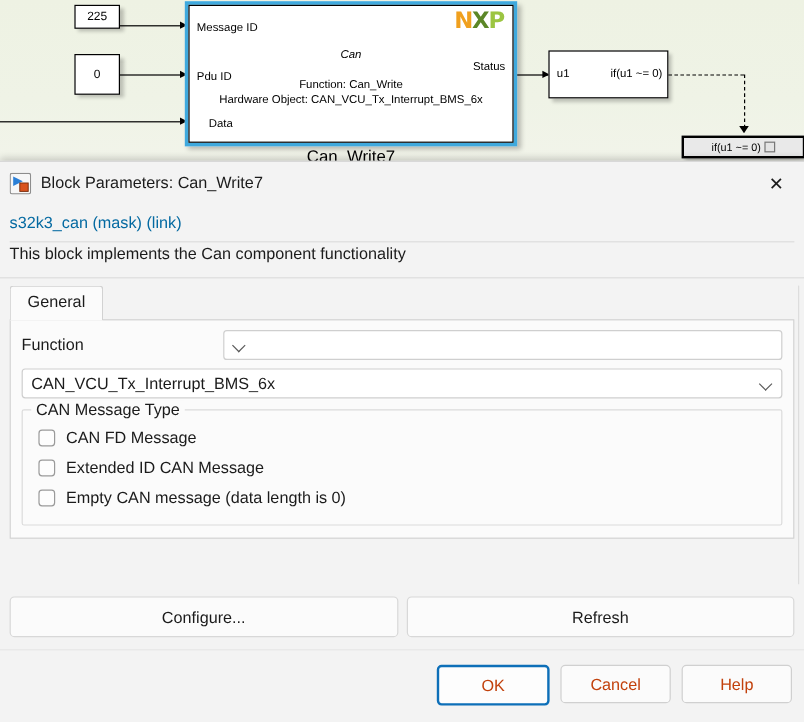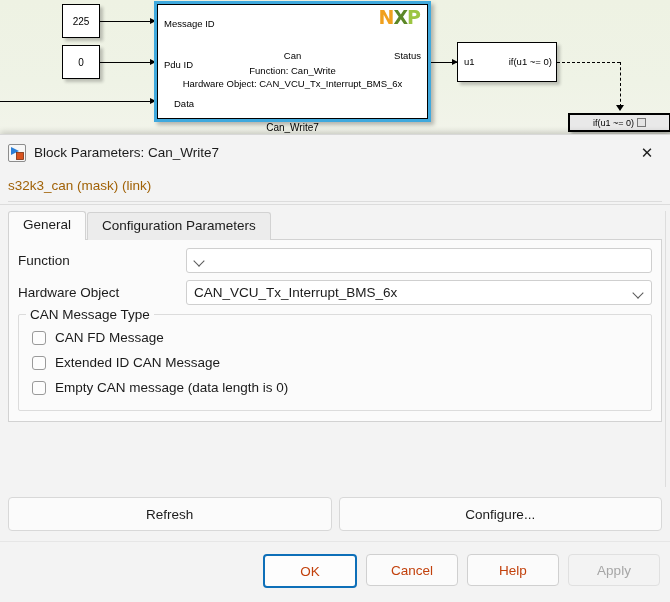--- a/index.html
+++ b/index.html
@@ -116,21 +116,21 @@
     line-height: 1;
     font-family: "DejaVu Sans", sans-serif;
   }
   .nxp-n { color: #f0a01e; }
   .nxp-x { color: #5c8727; }
   .nxp-p { color: #9cc542; }
 
   .sl-caption {
     position: absolute;
     text-align: center;
-    font-size: 10px;
+    font-size: 14px;
     color: #000;
     white-space: nowrap;
   }
 
   .merge-block {
     position: absolute;
     background: #e9e9e9;
     border: 2px solid #000;
     box-sizing: border-box;
     box-shadow: 3px 3px 3px rgba(0,0,0,0.22);
@@ -192,21 +192,21 @@
     cursor: pointer;
     flex: 0 0 auto;
   }
 
   .mask-head {
     padding: 4px 8px 2px 8px;
     flex: 0 0 auto;
   }
   .mask-type {
     font-size: 13.5px;
-    color: #a16207;
+    color: #0369a1;
     padding: 4px 0 8px 0;
   }
   .mask-desc {
     font-size: 13.5px;
     color: #1b1b1b;
     padding: 2px 0 10px 0;
   }
   .hsep {
     height: 1px;
     background: #dcdcdc;
@@ -402,21 +402,21 @@
   }
 </style>
 </head>
 <body>
 
 <div id="root">
 
   <div class="canvas">
     <div class="canvas-inner"></div>
 
-    <div class="sl-block sl-const" style="left:62px;top:4px;width:38px;height:34px;">
+    <div class="sl-block sl-const" style="left:62px;top:4px;width:38px;height:20px;">
       <span>225</span>
     </div>
     <div class="wire wire-h" style="left:100px;top:21px;width:52px;"></div>
     <div class="arrow-r" style="left:150px;top:17.5px;"></div>
 
     <div class="sl-block sl-const" style="left:62px;top:45px;width:38px;height:34px;">
       <span>0</span>
     </div>
     <div class="wire wire-h" style="left:100px;top:62px;width:52px;"></div>
     <div class="arrow-r" style="left:150px;top:58.5px;"></div>
@@ -431,21 +431,21 @@
         <span class="nxp-n">N</span>
           <span class="nxp-x">X</span>
           <span class="nxp-p">P</span>
       </div>
 
       <div class="port-label" style="left:7px;top:14px;">Message ID</div>
       <div class="port-label" style="left:7px;top:55px;">Pdu ID</div>
       <div class="port-label" style="left:17px;top:94px;">Data</div>
       <div class="port-label" style="right:7px;top:46px;">Status</div>
 
-      <div class="blk-title" style="top:46px;">Can</div>
+      <div class="blk-title" style="top:36px;font-style:italic;">Can</div>
       <div class="blk-line" style="top:61px;">Function: Can_Write</div>
       <div class="blk-line" style="top:74px;">Hardware Object: CAN_VCU_Tx_Interrupt_BMS_6x</div>
     </div>
 
     <div class="sl-caption" style="left:154px;top:122px;width:277px;">Can_Write7</div>
 
     <div class="wire wire-h" style="left:431px;top:62px;width:27px;"></div>
     <div class="arrow-r" style="left:452px;top:58.5px;"></div>
 
     <div class="sl-block" style="left:457px;top:42px;width:100px;height:40px;">
@@ -473,46 +473,43 @@
           <rect x="8.5" y="8.5" width="7" height="7" fill="#d9531e" stroke="#7a2f0e" stroke-width="0.8"></rect>
         </svg>
       </span>
       <span class="title-text">Block Parameters: Can_Write7</span>
       <span class="close-btn">✕</span>
     </div>
 
     <div class="mask-head">
       <div class="mask-type">s32k3_can (mask) (link)</div>
       <div class="hsep"></div>
+      <div class="mask-desc">This block implements the Can component functionality</div>
     </div>
     <div class="hsep"></div>
 
     <div class="body-area">
       <div class="scroll-rail"></div>
 
       <div class="tabstrip">
         <div class="tab active">
           <span>General</span>
-        </div>
-        <div class="tab">
-          <span>Configuration Parameters</span>
         </div>
       </div>
 
       <div class="tabpanel">
 
         <div class="field-row">
           <div class="field-label">Function</div>
           <div class="combo">
             <span class="chev"></span>
           </div>
         </div>
 
         <div class="field-row">
-          <div class="field-label">Hardware Object</div>
           <div class="combo">
             <span class="val">CAN_VCU_Tx_Interrupt_BMS_6x</span>
             <span class="chev"></span>
           </div>
         </div>
 
         <div class="groupbox">
           <div class="group-title">CAN Message Type</div>
 
           <div class="cbrow">
@@ -528,36 +525,33 @@
           <div class="cbrow">
             <span class="cbox"></span>
             <label>Empty CAN message (data length is 0)</label>
           </div>
         </div>
       </div>
     </div>
 
     <div class="action-row">
       <div class="wide-btn">
+        <span>Configure...</span>
+      </div>
+      <div class="wide-btn">
         <span>Refresh</span>
-      </div>
-      <div class="wide-btn">
-        <span>Configure...</span>
       </div>
     </div>
 
     <div class="footer">
       <div class="fbtn primary">
         <span>OK</span>
       </div>
       <div class="fbtn">
         <span>Cancel</span>
       </div>
       <div class="fbtn">
         <span>Help</span>
       </div>
-      <div class="fbtn disabled">
-        <span>Apply</span>
-      </div>
     </div>
 
   </div>
 </div>
 
 </body></html>

